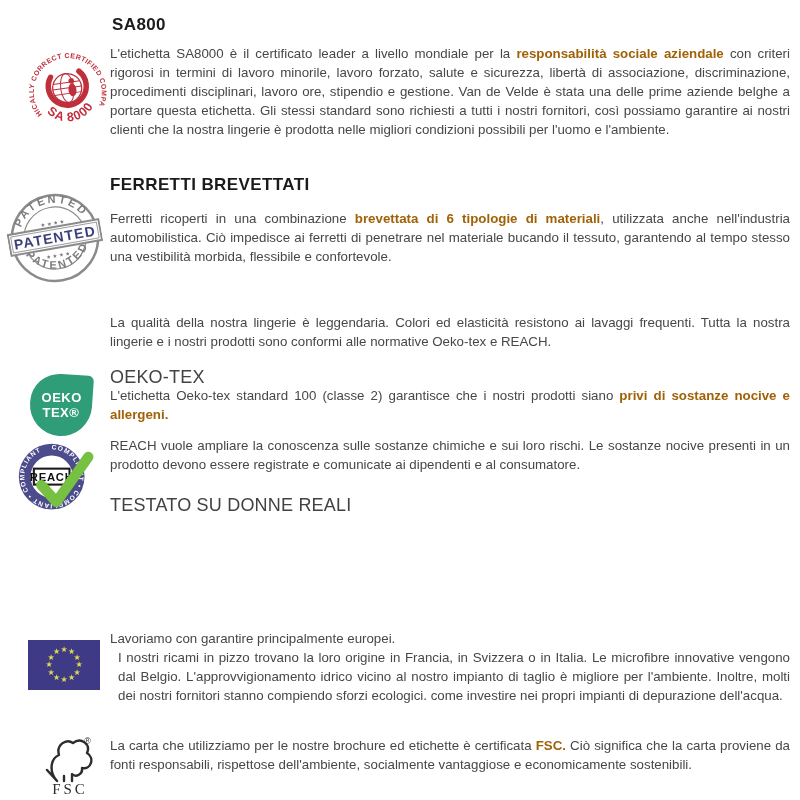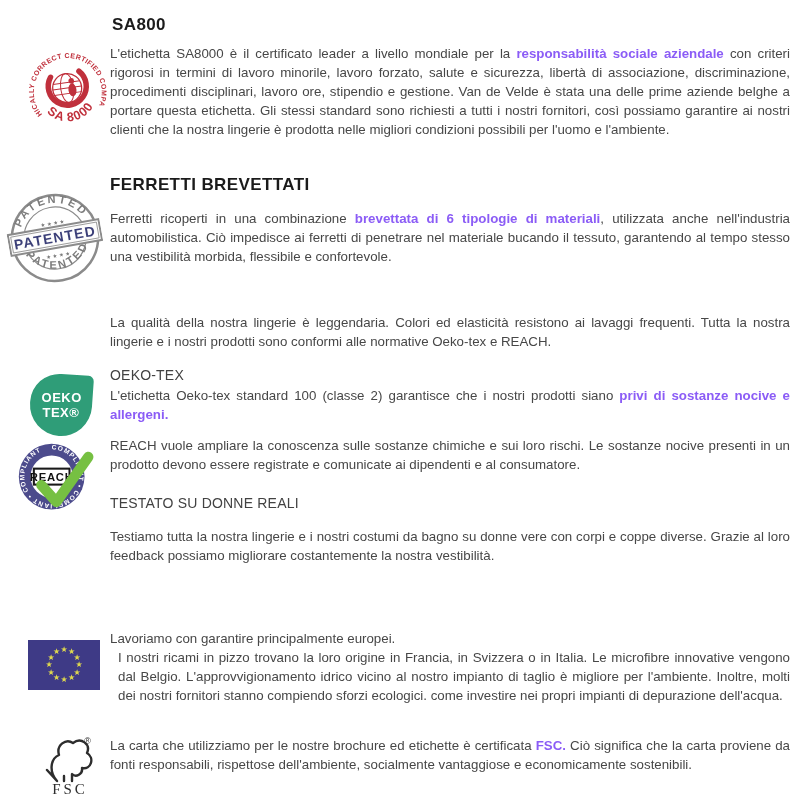--- a/index.html
+++ b/index.html
@@ -2,22 +2,22 @@
 <html><head>
 <meta charset="utf-8">
 <style>
   html,body{margin:0;padding:0;background:#ffffff;}
   .page{position:relative;width:800px;height:800px;background:#ffffff;overflow:hidden;
         font-family:"Liberation Sans",sans-serif;}
   .heading{position:absolute;margin:0;font-size:17px;font-weight:600;color:#1b1b1b;
            letter-spacing:.4px;line-height:1.2;}
   .para{position:absolute;margin:0;width:680px;font-size:13.3px;line-height:19px;
         color:#474747;text-align:justify;}
-  .para strong{font-weight:bold;color:#8b5cf6;}
-  .small-label{position:absolute;margin:0;font-size:14px;color:#424242;letter-spacing:.2px;}
+  .para strong{font-weight:bold;color:#a16207;}
+  .small-label{position:absolute;margin:0;font-size:18px;color:#424242;letter-spacing:.2px;}
   .logo{position:absolute;}
 
   
   .sa-logo{left:24px;top:48px;width:88px;height:92px;transform:rotate(-8deg);}
   
   .pat-logo{left:8px;top:190px;width:94px;height:96px;transform:rotate(-10deg);}
   
   .oeko-badge{left:30px;top:374px;width:62px;height:62px;background:#2f9d78;
               border-radius:52% 6px 55% 55%;transform:rotate(4deg);
               display:flex;flex-direction:column;align-items:center;justify-content:center;}
@@ -114,21 +114,20 @@
       </text>
       <circle cx="38" cy="42" r="22.5" fill="#ffffff"></circle>
       <rect x="19" y="33.5" width="38" height="17" fill="#ffffff" stroke="#191919" stroke-width="2.2"></rect>
       <text x="38" y="46.5" font-size="12" font-weight="bold" fill="#111111" letter-spacing="0.8" text-anchor="middle">REACH</text>
       <path d="M 27,51 L 43,69 L 77,21" stroke="#76c042" stroke-width="11" fill="none" stroke-linecap="round" stroke-linejoin="round"></path>
     </svg>
   </div>
   <p class="para p-reach">REACH vuole ampliare la conoscenza sulle sostanze chimiche e sui loro rischi. Le sostanze nocive presenti in un prodotto devono essere registrate e comunicate ai dipendenti e al consumatore.</p>
 
   <p class="small-label lab-tes">TESTATO SU DONNE REALI</p>
-  <p class="para p-tes">Testiamo tutta la nostra lingerie e i nostri costumi da bagno su donne vere con corpi e coppe diverse. Grazie al loro feedback possiamo migliorare costantemente la nostra vestibilità.</p>
 
   <div class="logo eu-flag">
     <div style="position:absolute;left:0;top:0;width:100%;height:100%;">
         <span class="eu-star" style="color: rgb(223, 217, 78); left: 36px; top: 10px;">★</span>
         <span class="eu-star" style="color: rgb(223, 217, 78); left: 43.5px; top: 12.0096px;">★</span>
         <span class="eu-star" style="color: rgb(223, 217, 78); left: 48.9904px; top: 17.5px;">★</span>
         <span class="eu-star" style="color: rgb(223, 217, 78); left: 51px; top: 25px;">★</span>
         <span class="eu-star" style="color: rgb(223, 217, 78); left: 48.9904px; top: 32.5px;">★</span>
         <span class="eu-star" style="color: rgb(223, 217, 78); left: 43.5px; top: 37.9904px;">★</span>
         <span class="eu-star" style="color: rgb(223, 217, 78); left: 36px; top: 40px;">★</span>

